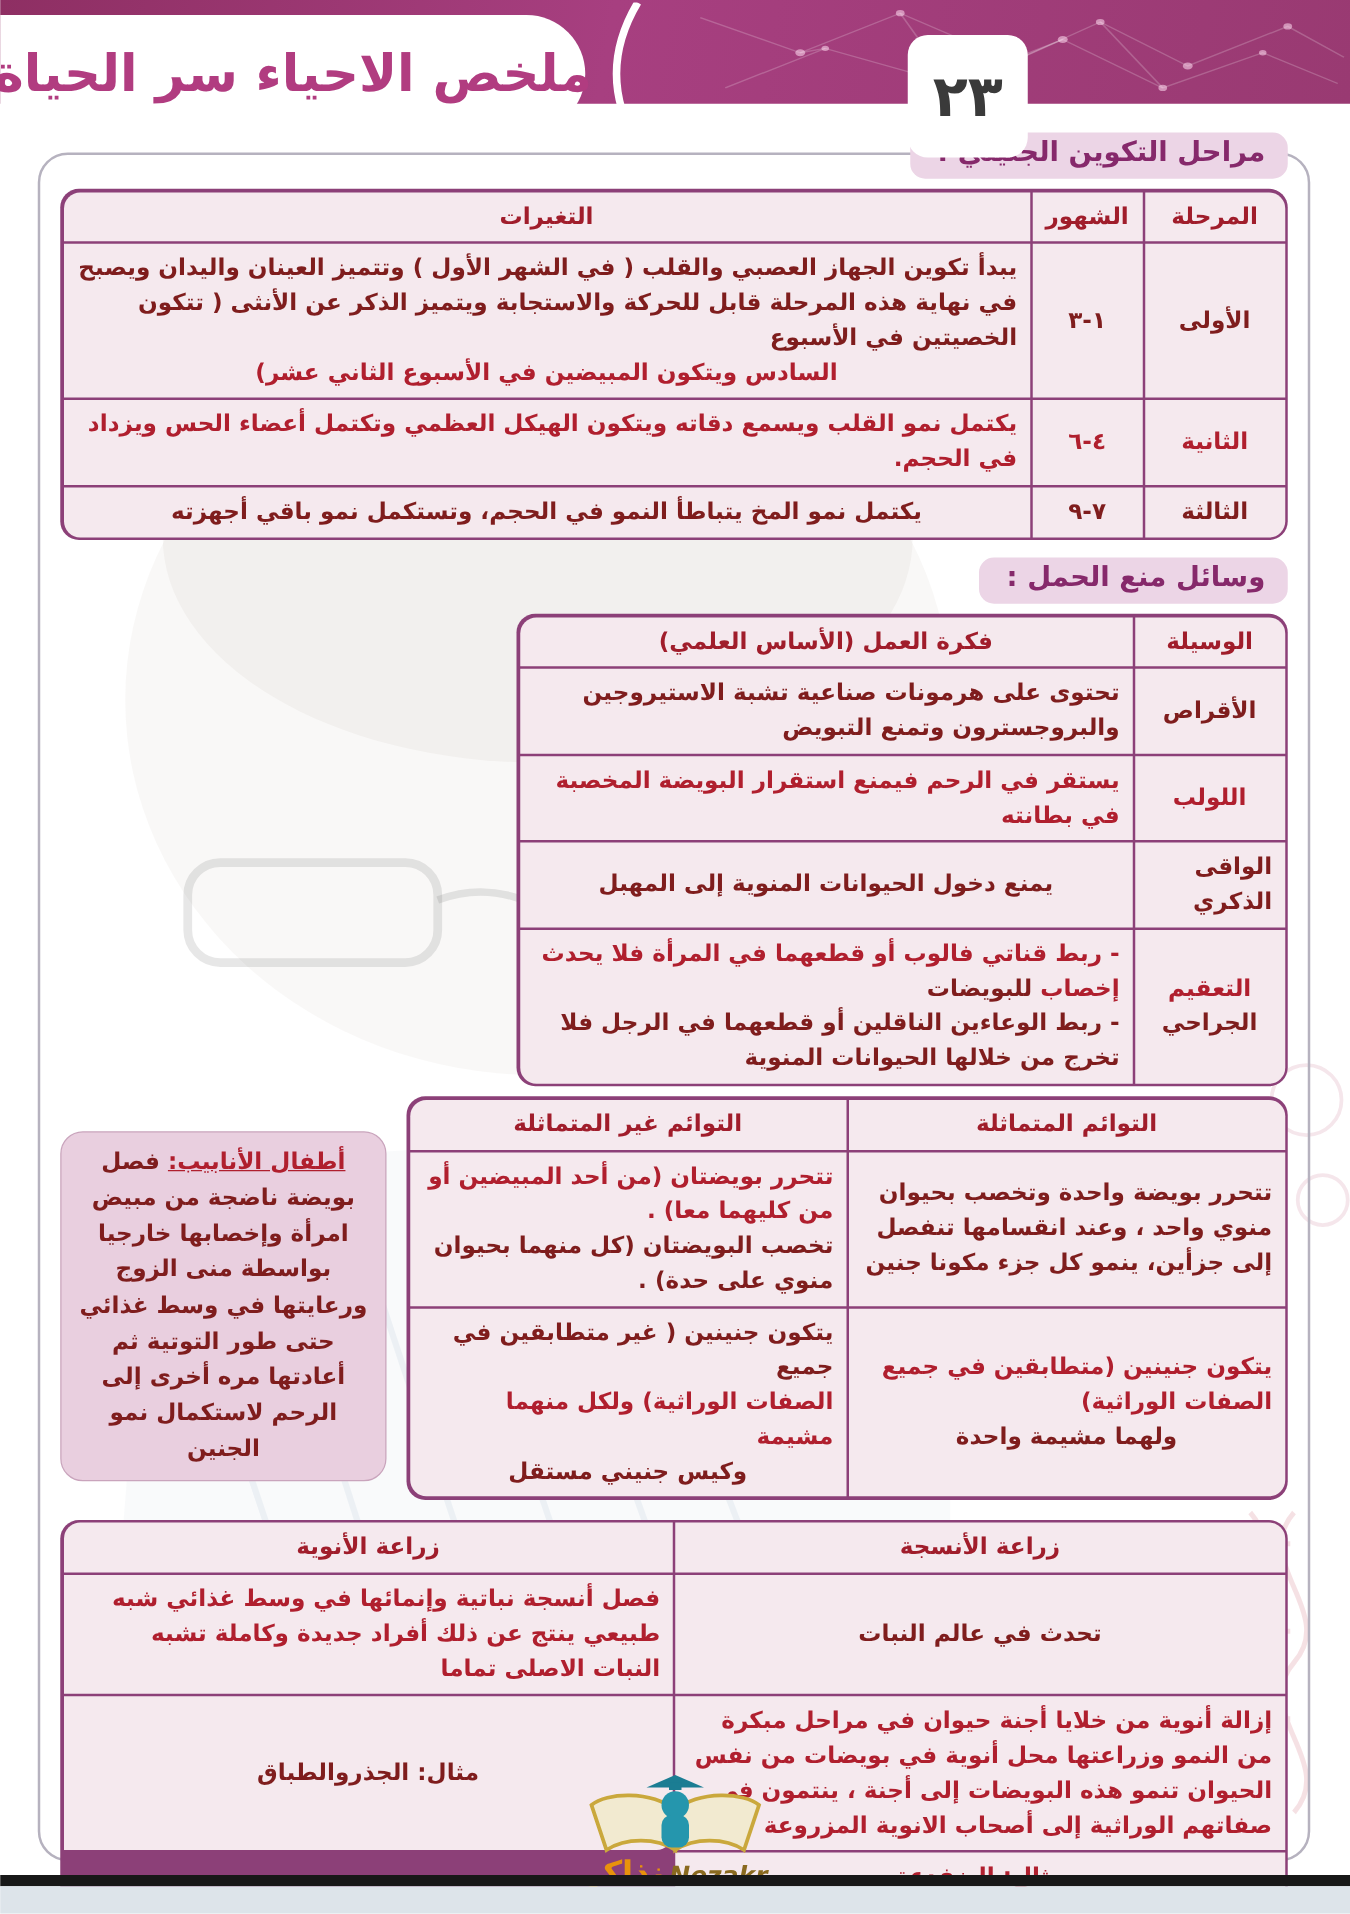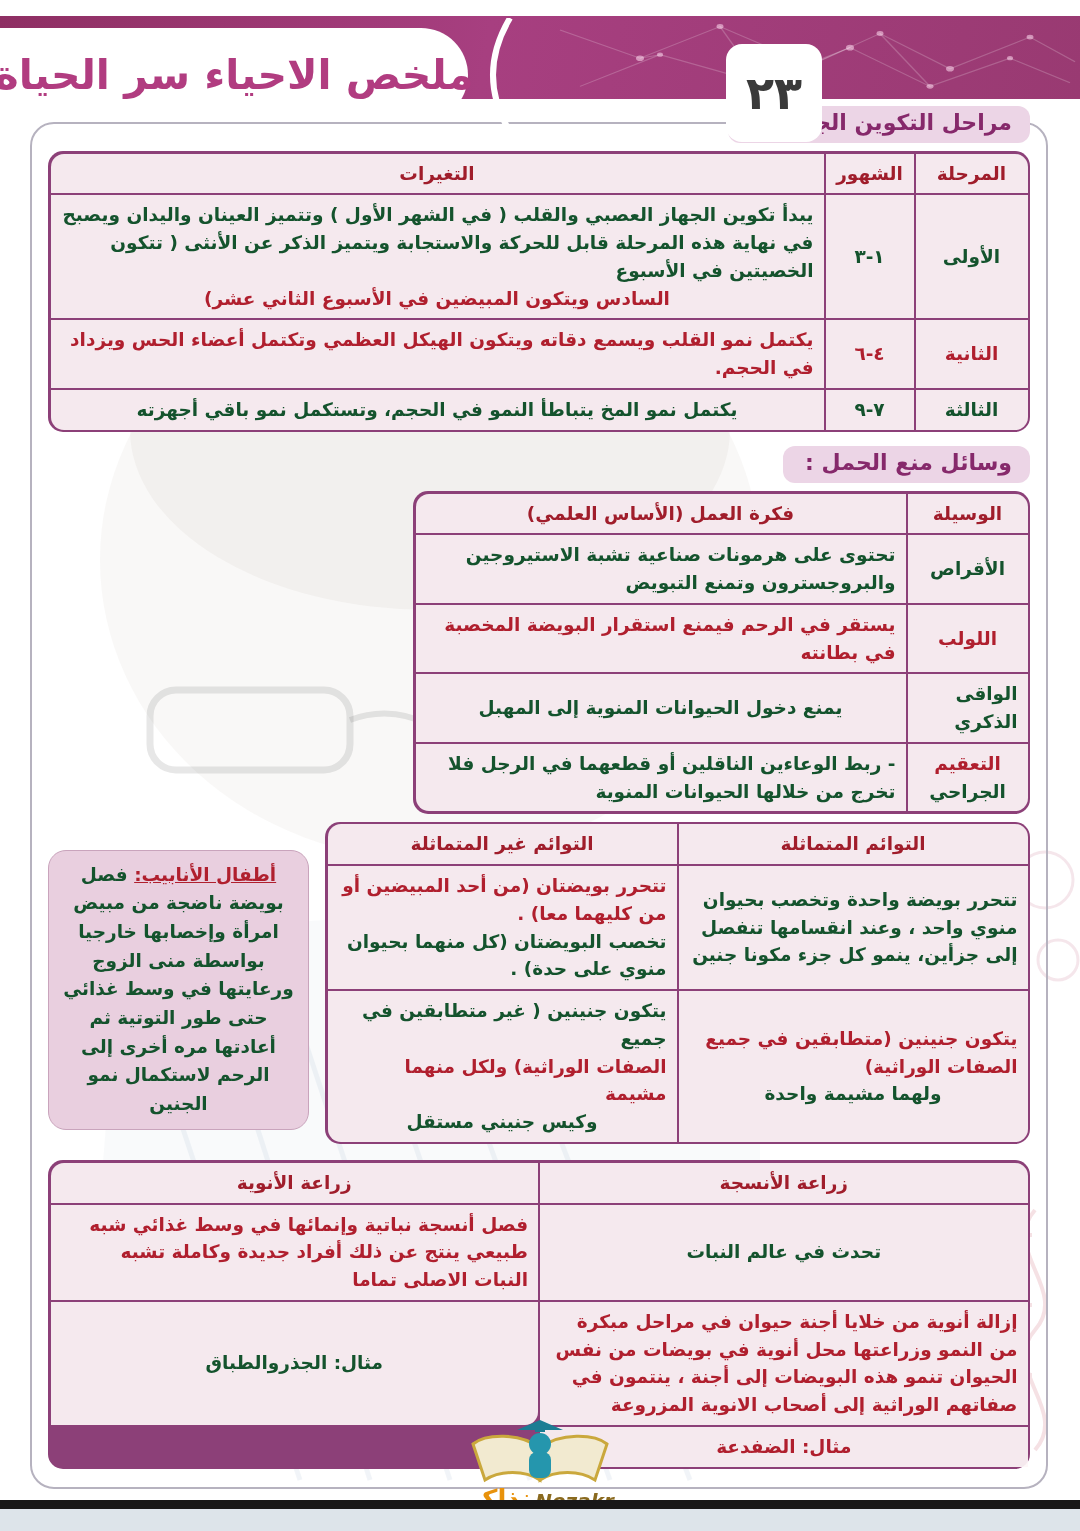--- a/index.html
+++ b/index.html
@@ -5,21 +5,21 @@
   html,body{margin:0;padding:0;}
   body{
     width:1080px;height:1531px;position:relative;overflow:hidden;
     background:#ffffff;
     font-family:"DejaVu Sans","Liberation Sans",sans-serif;
     font-weight:bold;
   }
   
   .bg-art{position:absolute;inset:0;z-index:0;pointer-events:none;}
   
-  .header{position:absolute;top:16px;left:0;right:0;height:83px;z-index:3;
+  .header{position:absolute;top:0;left:0;right:0;height:83px;z-index:3;
     background:linear-gradient(100deg,#8e2f63 0%,#a73f80 45%,#993a72 100%);}
   .header .net{position:absolute;inset:0;width:100%;height:100%;}
   .title-plate{position:absolute;left:0;top:12px;width:468px;height:94px;background:#ffffff;
     border-radius:0 64px 64px 0;display:flex;align-items:center;justify-content:center;z-index:2;}
   .title-plate .ttl{color:#b13c80;font-size:41px;letter-spacing:-1px;white-space:nowrap;}
   .plate-arc{position:absolute;left:470px;top:2px;width:46px;height:114px;z-index:2;}
   .page-tab{position:absolute;left:726px;top:28px;width:96px;height:98px;background:#ffffff;
     border-radius:16px;display:flex;align-items:center;justify-content:center;z-index:2;text-align:right;}
   .page-tab span{color:#3a3a3a;font-size:46px;}
   
@@ -33,21 +33,21 @@
   .tbl{display:grid;background:#8c4078;gap:2px;padding:2.5px;border-radius:15px;position:relative;z-index:1;}
   .tbl .c{background:rgba(253,246,248,0.93);display:flex;flex-direction:column;
     align-items:center;justify-content:center;text-align:right;
     padding:6px 10px;font-size:18.5px;line-height:1.5;}
   .tbl .c.rt{border-start-start-radius:13px;}
   .tbl .c.lt{border-start-end-radius:13px;}
   .tbl .c.rb{border-end-start-radius:13px;}
   .tbl .c.lb{border-end-end-radius:13px;}
   .thead{color:#a01d2b;font-size:20px;}
   .red{color:#b01f2e;}
-  .blue{color:#14532d;}
+  .blue{color:#7f1d1d;}
   .tbl1{grid-template-columns:112px 88px 1fr;margin-top:8px;}
   .tbl2{grid-template-columns:120px 1fr;width:612px;margin-top:8px;}
   .tbl3{grid-template-columns:1fr 1fr;width:700px;flex:0 0 auto;}
   .tbl4{grid-template-columns:1fr 1fr;margin-top:16px;}
   .months{direction:ltr;unicode-bidi:bidi-override;}
   .sp2{margin-top:14px;}
   
   .twins-row{display:flex;gap:16px;margin-top:8px;align-items:flex-start;}
   .sidebox{flex:1;background:#e9cfdf;border:1px solid #c9a4bc;border-radius:18px;
     padding:10px 14px;margin-top:28px;font-size:18.5px;line-height:1.55;text-align:center;}
@@ -171,20 +171,21 @@
     <div class="c red">يستقر في الرحم فيمنع استقرار البويضة المخصبة في بطانته</div>
 
     <div class="c blue">الواقى الذكري</div>
     <div class="c blue">يمنع دخول الحيوانات المنوية إلى المهبل</div>
 
     <div class="c rb">
       <span class="red">التعقيم</span>
       <span class="blue">الجراحي</span>
     </div>
     <div class="c lb">
+      <span><span class="red">- ربط قناتي فالوب أو قطعهما في المرأة فلا يحدث إخصاب</span> <span class="blue">للبويضات</span></span>
       <span class="blue">- ربط الوعاءين الناقلين أو قطعهما في الرجل فلا تخرج من خلالها الحيوانات المنوية</span>
     </div>
   </div>
 
 
   <div class="twins-row">
     <div class="tbl tbl3">
       <div class="c rt thead">التوائم المتماثلة</div>
       <div class="c lt thead">التوائم غير المتماثلة</div>
 

